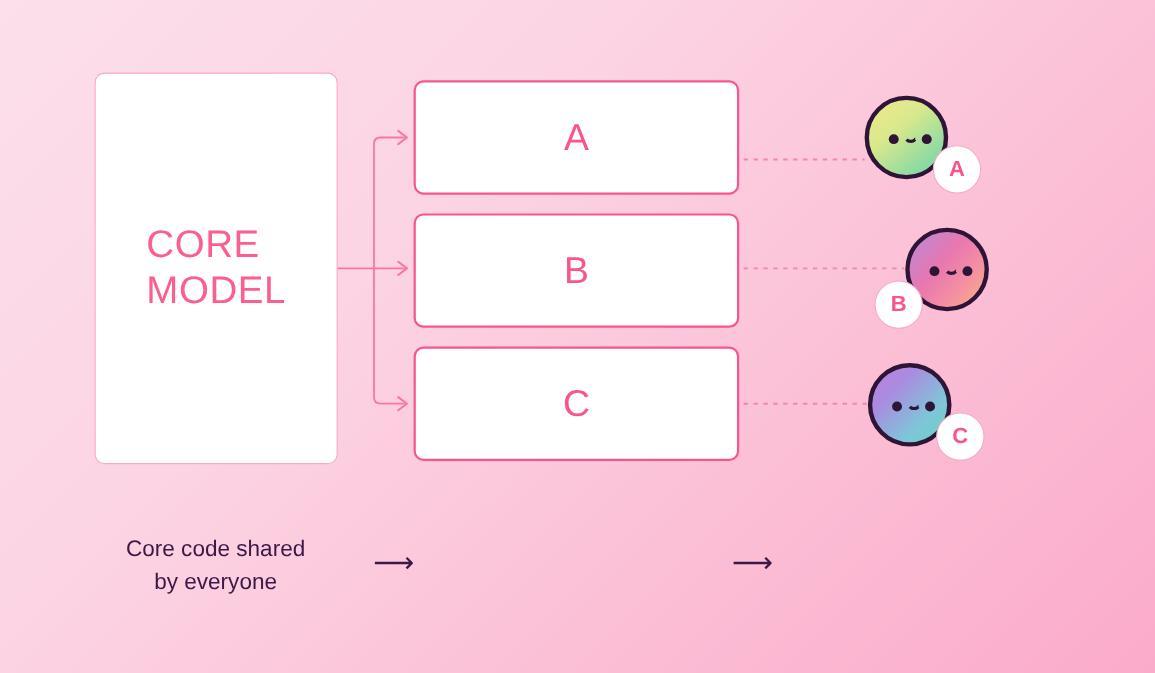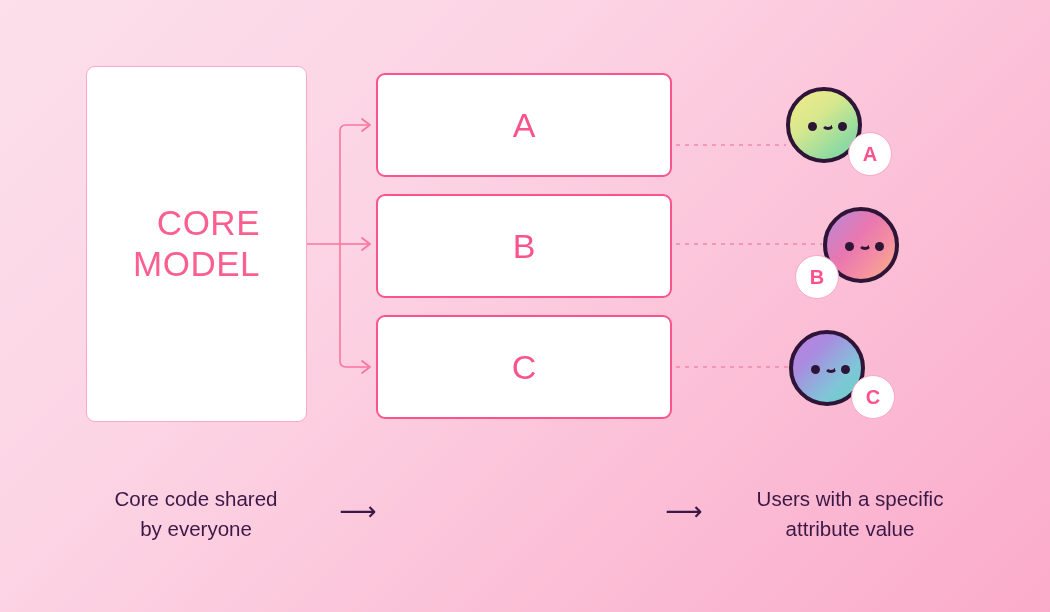--- a/index.html
+++ b/index.html
@@ -33,21 +33,21 @@
     border: 1.6px solid #f9a9c7;
     border-radius: 9px;
     display: flex;
     align-items: center;
     justify-content: center;
   }
   .core-label {
     color: #fa5f90;
     font-size: 35px;
     line-height: 1.17;
-    text-align: right;
+    text-align: left;
     letter-spacing: 0.5px;
     white-space: pre-line;
   }
 
   
   .cust-box {
     position: absolute;
     left: 376px;
     width: 296px;
     height: 104px;
@@ -235,16 +235,14 @@
       <div class="smile"></div>
       <div class="eye right"></div>
     </div>
     <div class="badge pos-br">C</div>
   </div>
 
   <div class="caption c1">Core code shared
 by everyone</div>
   <div class="cap-arrow a1">⟶</div>
   <div class="cap-arrow a2">⟶</div>
-  <div class="caption c3">Users with a specific
-attribute value</div>
 
 </div>
 
 </body></html>

